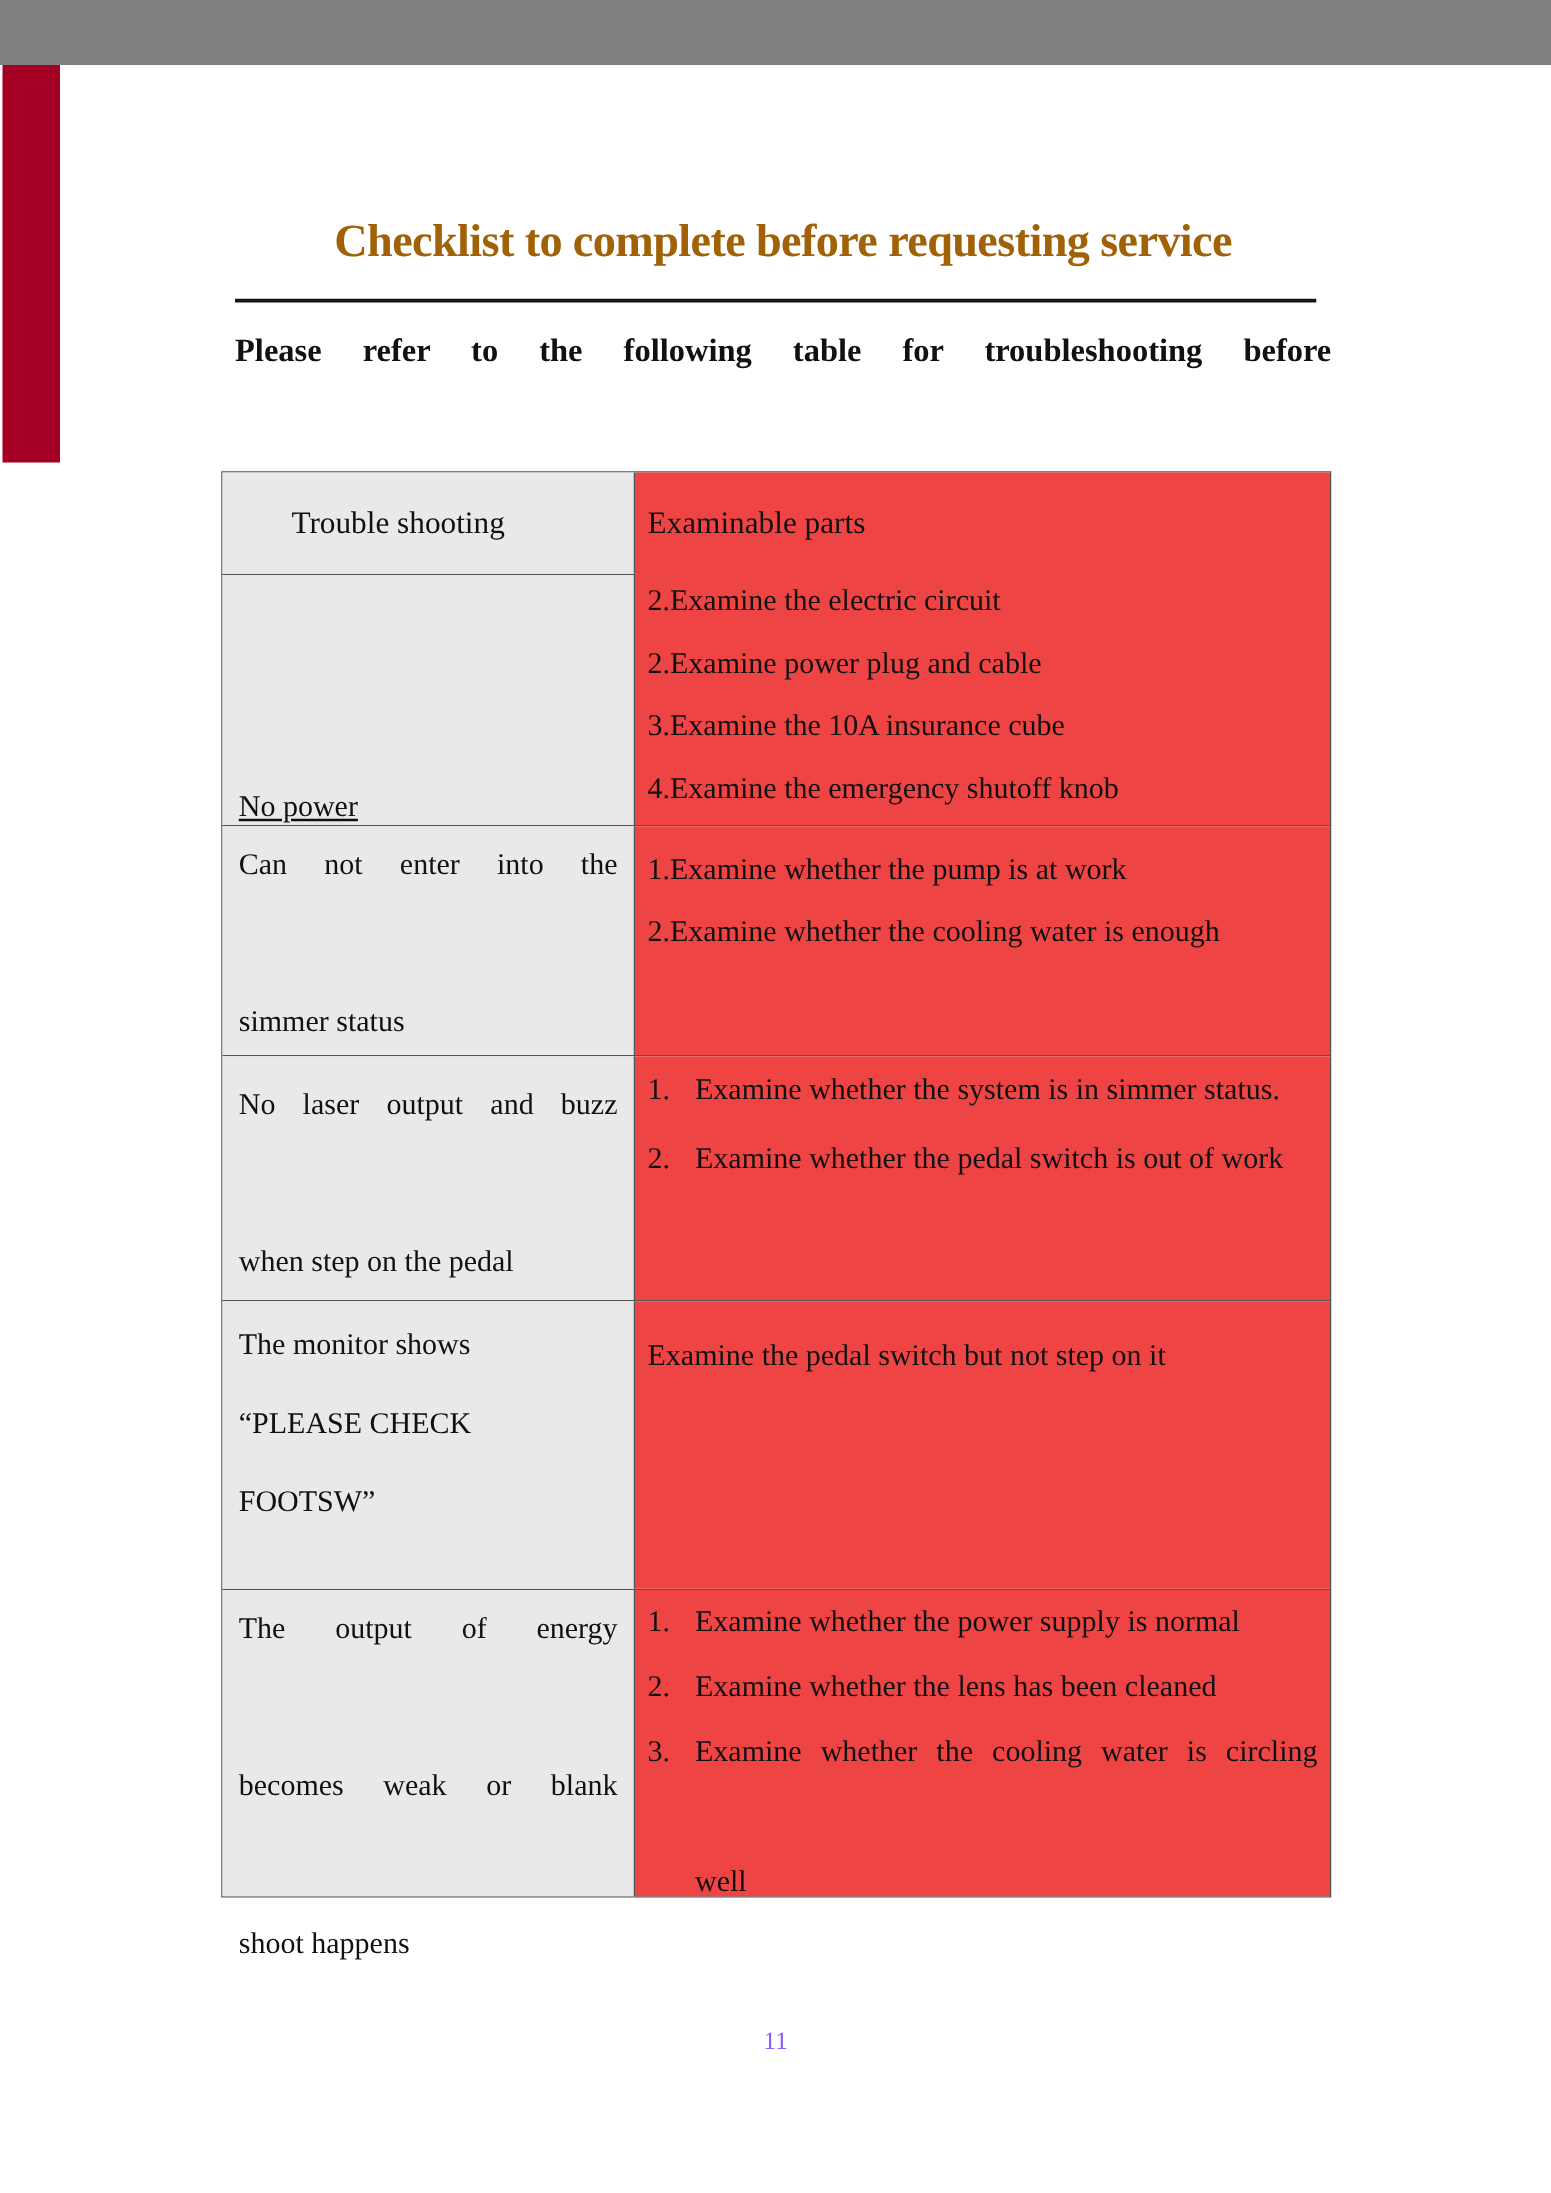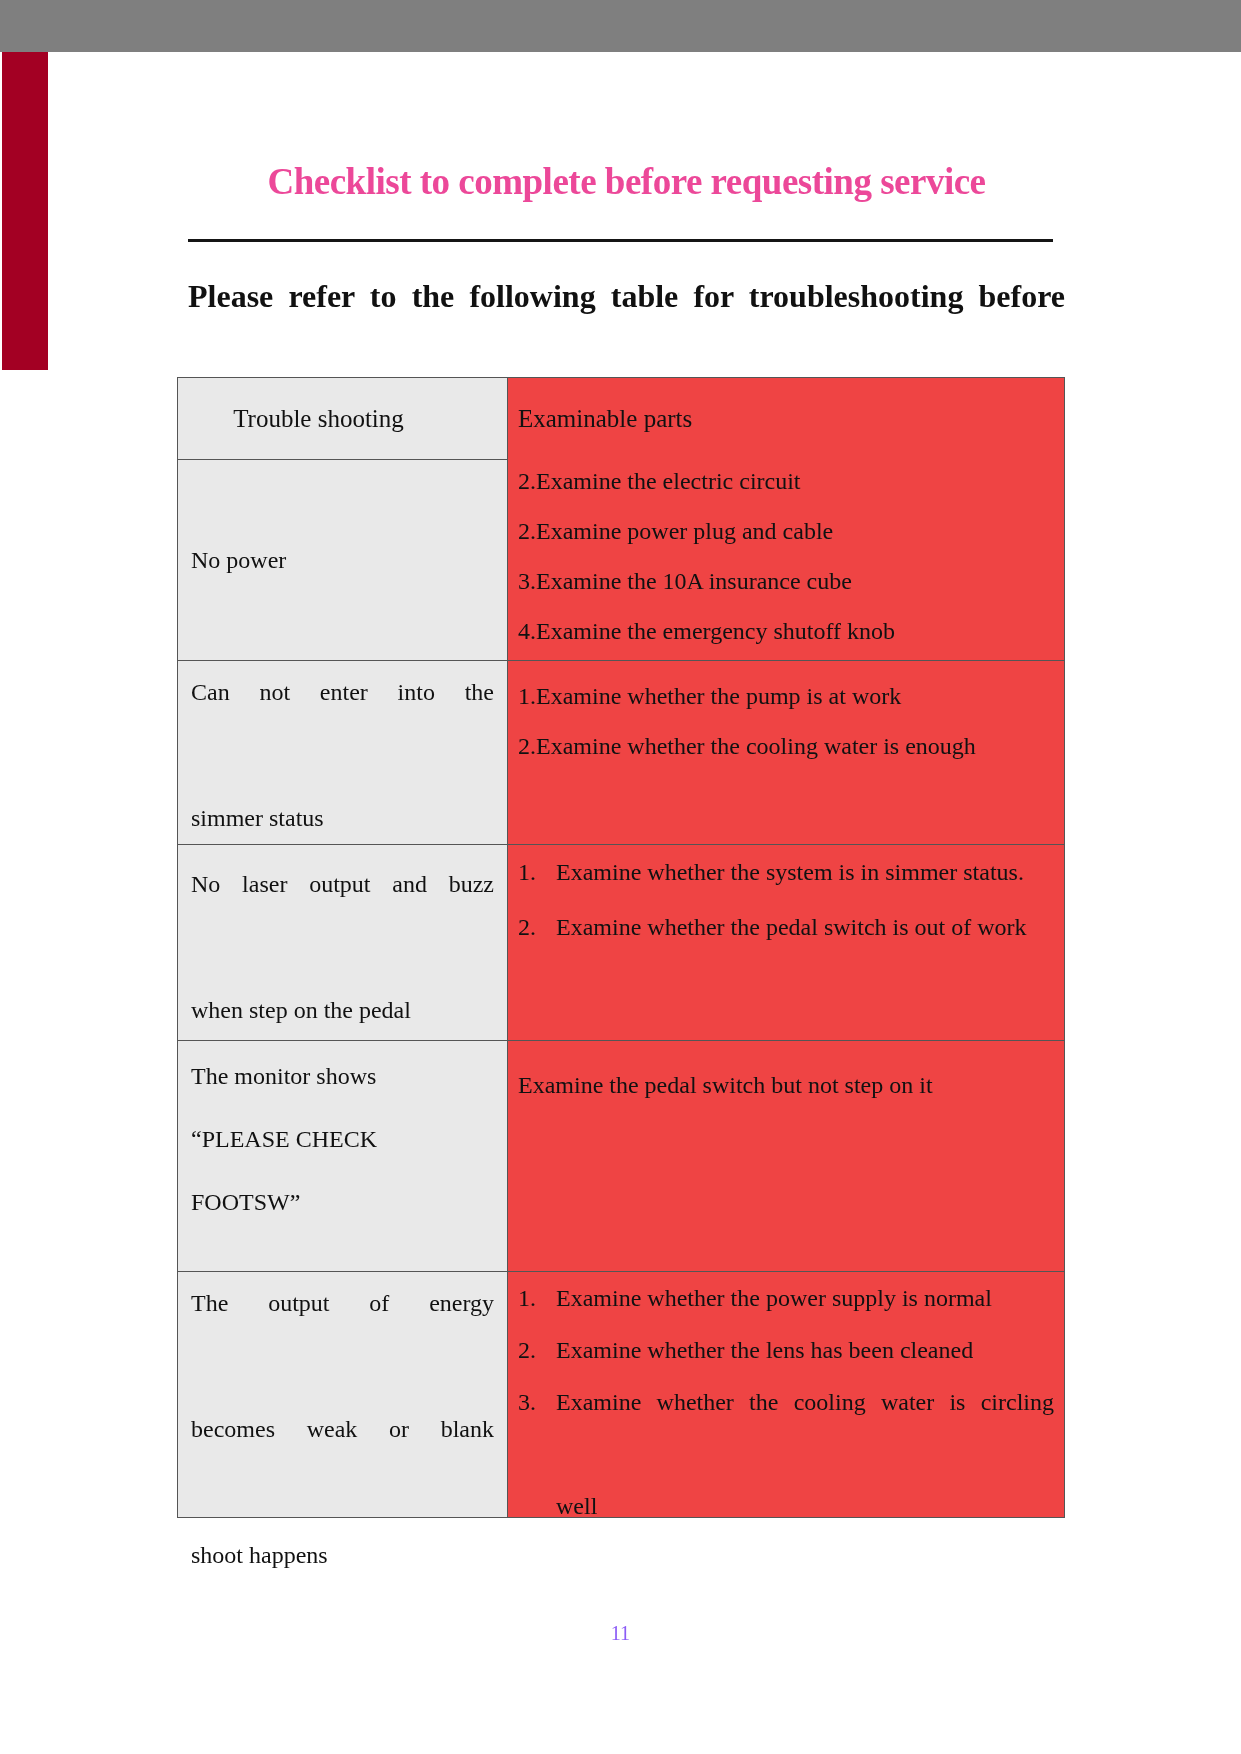--- a/index.html
+++ b/index.html
@@ -8,45 +8,45 @@
     position:relative;
     width:1241px;height:1754px;
     background:#ffffff;
     font-family:"Liberation Serif","DejaVu Serif",serif;
     color:#111111;
     overflow:hidden;
   }
   .topbar{position:absolute;left:0;top:0;width:1241px;height:52px;background:#7f7f7f;}
   .redbar{position:absolute;left:2px;top:52px;width:46px;height:318px;background:#a30023;}
   .title{
-    position:absolute;left:188px;top:160px;width:877px;margin:0;
+    position:absolute;left:188px;top:172px;width:877px;margin:0;
     font-size:37px;font-weight:bold;line-height:44px;letter-spacing:-0.5px;
-    color:#ec4899;text-align:center;white-space:nowrap;
+    color:#a16207;text-align:center;white-space:nowrap;
   }
   .rule{position:absolute;left:188px;top:239px;width:865px;height:3px;background:#151515;}
-  .intro{position:absolute;left:188px;top:264px;width:877px;font-size:32px;font-weight:bold;line-height:65px;}
+  .intro{position:absolute;left:188px;top:248px;width:877px;font-size:26px;font-weight:bold;line-height:65px;}
   .introline{display:block;}
   
   .jl{text-align:justify;}
   .jl::after{content:"";display:inline-block;width:100%;height:0;}
   .tbl{position:absolute;left:177px;top:377px;width:888px;border:1px solid #555;font-size:24px;}
   .trow{display:flex;border-top:1px solid #555;}
   .trow:first-child{border-top:none;}
   .c1{width:330px;background:#e9e9e9;border-right:1px solid #555;padding:0 13px;}
   .c2{width:556px;background:#ef4444;padding:0 10px 0 10px;}
   .thead{height:81px;}
   .hc1{display:flex;align-items:center;justify-content:center;font-size:25px;}
   .hc1 .htxt{transform:translateX(-24px);text-align:center;}
   .hc2{display:flex;align-items:center;font-size:25px;}
   .r1{height:201px;}
   .r2{height:184px;}
   .r3{height:196px;}
   .r4{height:231px;}
   .r5{height:246px;}
-  .r1 .c1{display:flex;align-items:center;}
+  .r1 .c1{display:flex;align-items:flex-end;text-decoration:underline;}
   .lh63{line-height:63px;}
   .r2 .c2{line-height:50px;padding-top:10px;}
   .r1 .c2{line-height:50px;margin-top:-4px;}
   .r3 .c1{padding-top:8px;}
   .r3 .c2{line-height:55px;}
   .r4 .c1{padding-top:4px;}
   .r4 .c2{line-height:50px;padding-top:19px;}
   .r5 .c2{line-height:52px;}
   .pline{display:flex;}
   .pline .num{flex:0 0 38px;}

